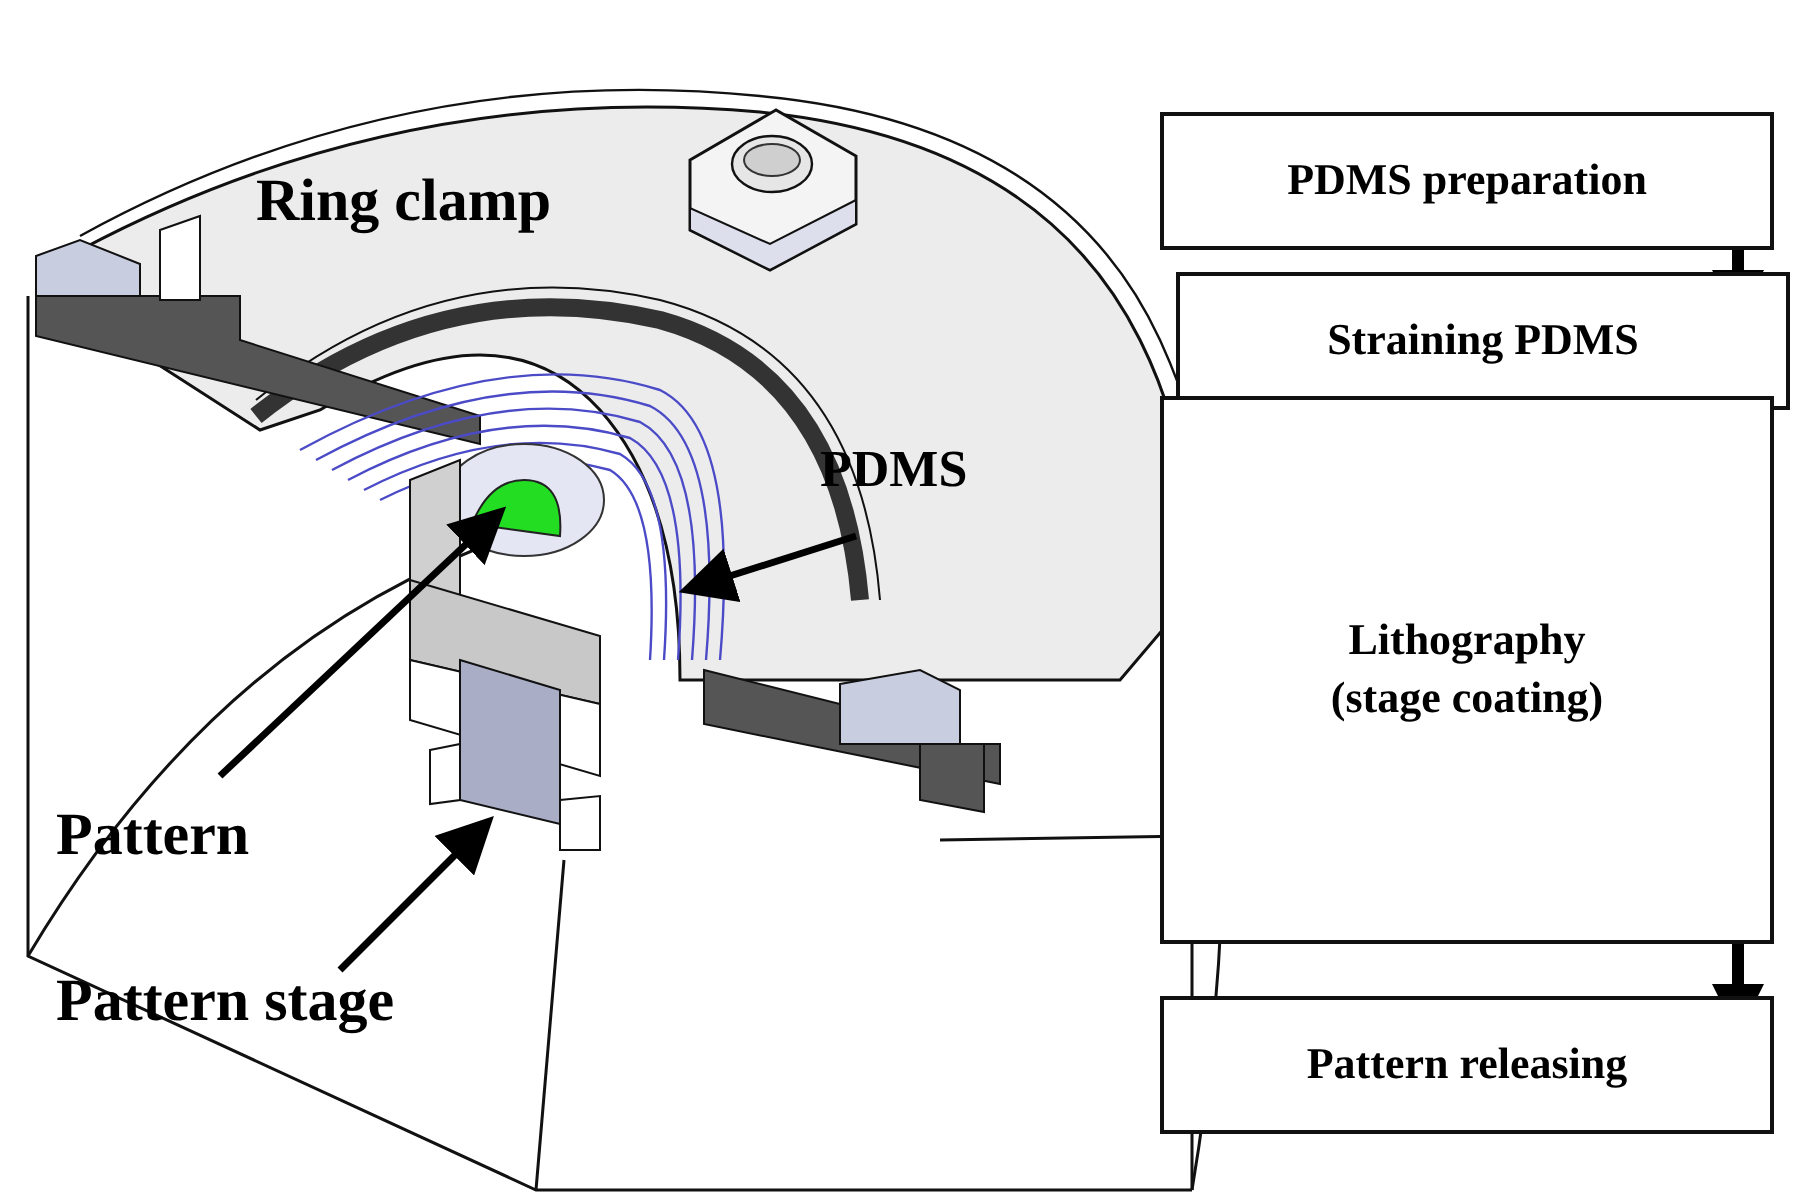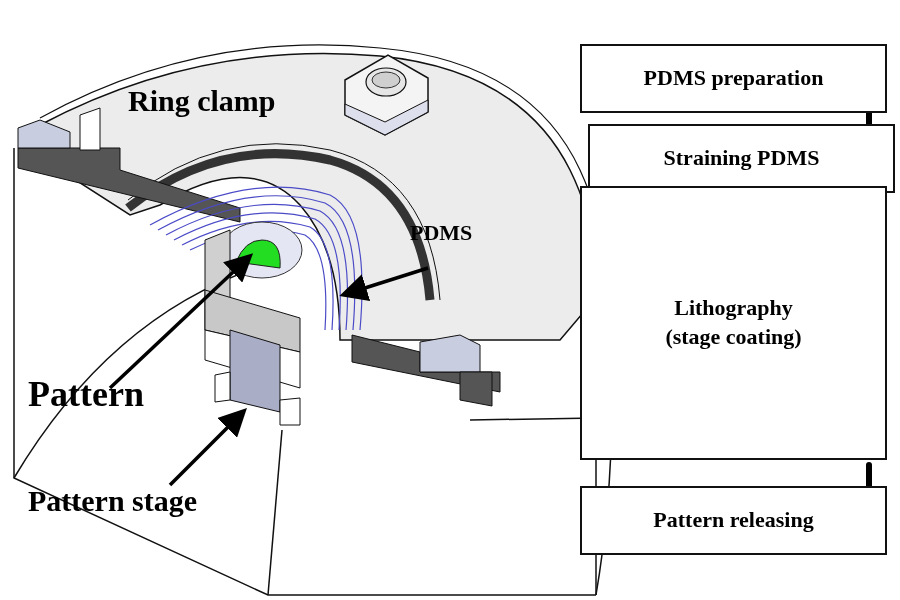--- a/index.html
+++ b/index.html
@@ -2,21 +2,21 @@
 <html><head>
 <meta charset="utf-8">
 <style>
   html, body { margin: 0; padding: 0; background: #ffffff; }
   body { width: 900px; height: 600px; position: relative; overflow: hidden;
          font-family: "Liberation Serif", serif; }
   #stage { position: absolute; left: 0; top: 0; width: 764px; height: 600px; }
   .label { position: absolute; font-family: "Liberation Serif", serif; font-weight: bold;
            color: #000; white-space: nowrap; line-height: 1; }
   .box { position: absolute; border: 2px solid #111; background: #fff; box-sizing: border-box;
-         display: flex; align-items: center; justify-content: center; text-align: center; }
+         display: flex; align-items: center; justify-content: center; text-align: center; margin-top: 12px; }
   .box .txt { font-family: "Liberation Serif", serif; font-weight: bold; color: #000;
               font-size: 22px; line-height: 1.3; }
 </style>
 </head>
 <body>
 
 <div id="stage">
   <svg width="900" height="600" viewBox="0 0 900 600" style="position:absolute;left:0;top:0">
     <defs>
       <marker id="ah" markerWidth="8" markerHeight="8" refX="6" refY="4" orient="auto" markerUnits="strokeWidth">
@@ -97,22 +97,22 @@
         <path d="M856,206 L882,206 L869,234 Z" fill="#000"></path>
       </g>
       <g>
         <line x1="869" y1="465" x2="869" y2="496" stroke="#000" stroke-width="6" stroke-linecap="round"></line>
         <path d="M856,492 L882,492 L869,518 Z" fill="#000"></path>
       </g>
     </g>
   </svg>
 
   <div class="label" style="left:128px;top:86px;font-size:30px">Ring clamp</div>
-  <div class="label" style="left:410px;top:222px;font-size:22px">PDMS</div>
-  <div class="label" style="left:28px;top:376px;font-size:36px">Pattern</div>
+  <div class="label" style="left:410px;top:222px;font-size:26px">PDMS</div>
+  <div class="label" style="left:28px;top:403px;font-size:30px">Pattern</div>
   <div class="label" style="left:28px;top:486px;font-size:30px">Pattern stage</div>
 
   <div class="box" style="left:580px;top:44px;width:307px;height:69px">
     <div class="txt">PDMS preparation</div>
   </div>
   <div class="box" style="left:588px;top:124px;width:307px;height:69px">
     <div class="txt">Straining PDMS</div>
   </div>
   <div class="box" style="left:580px;top:186px;width:307px;height:274px">
     <div class="txt">

